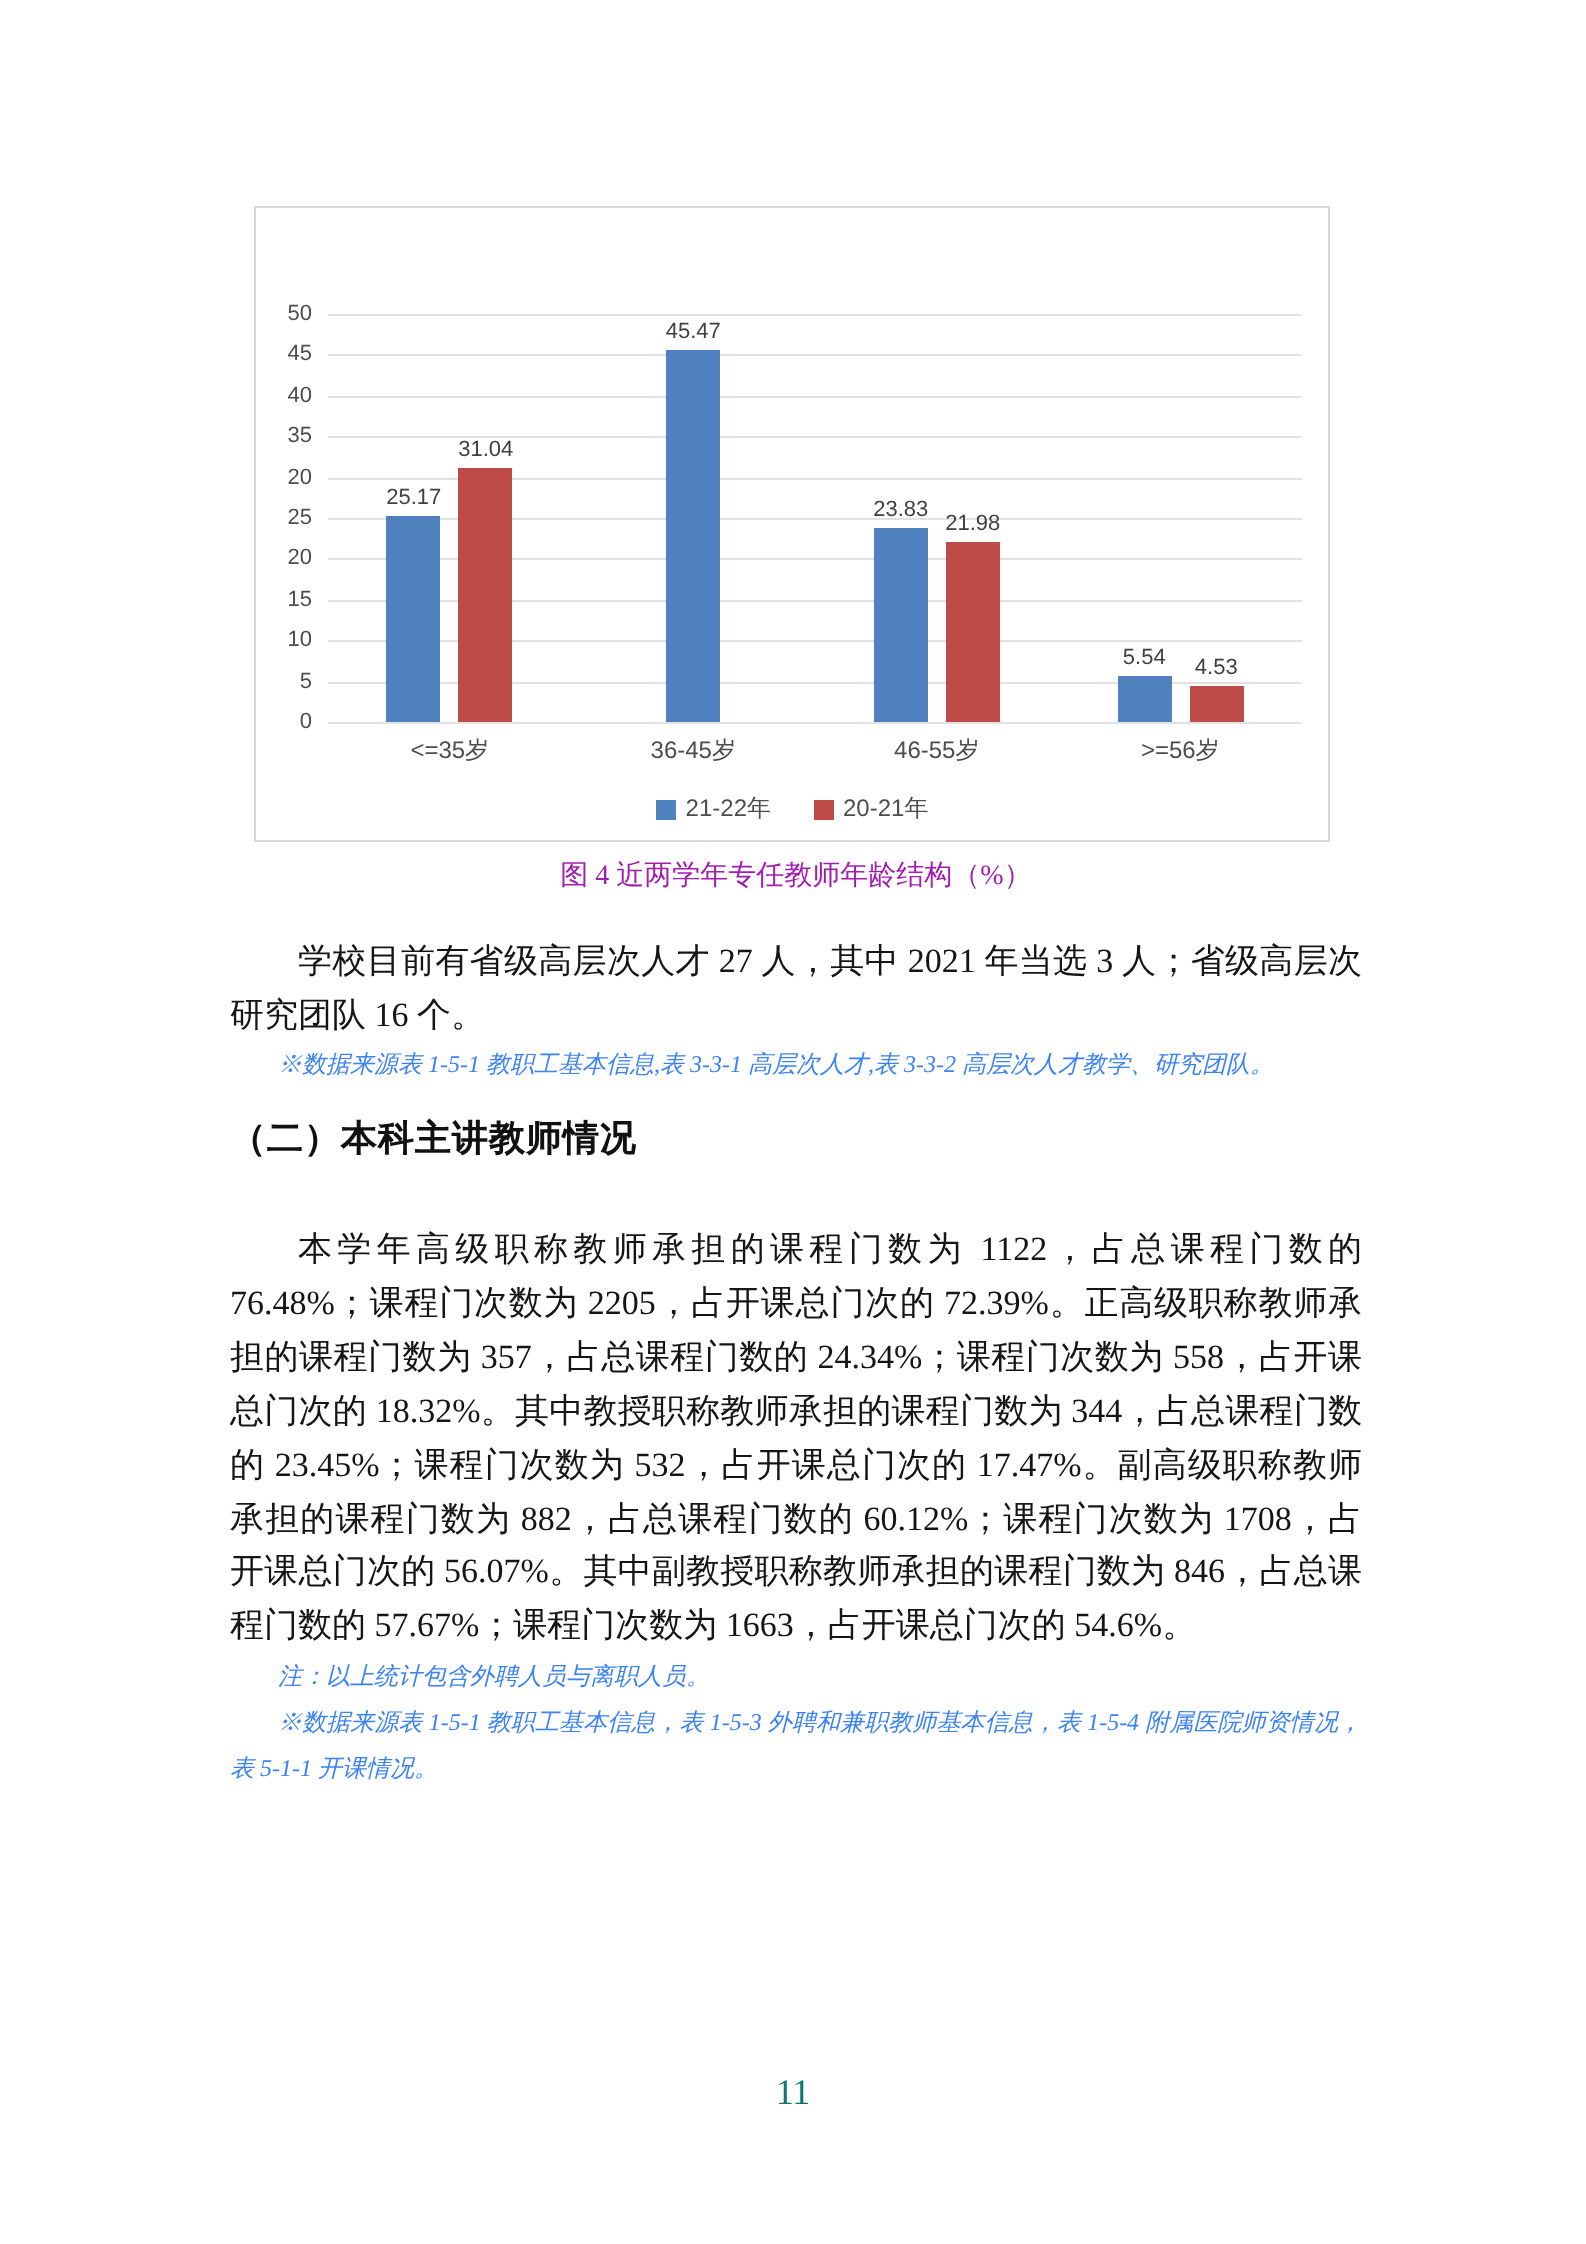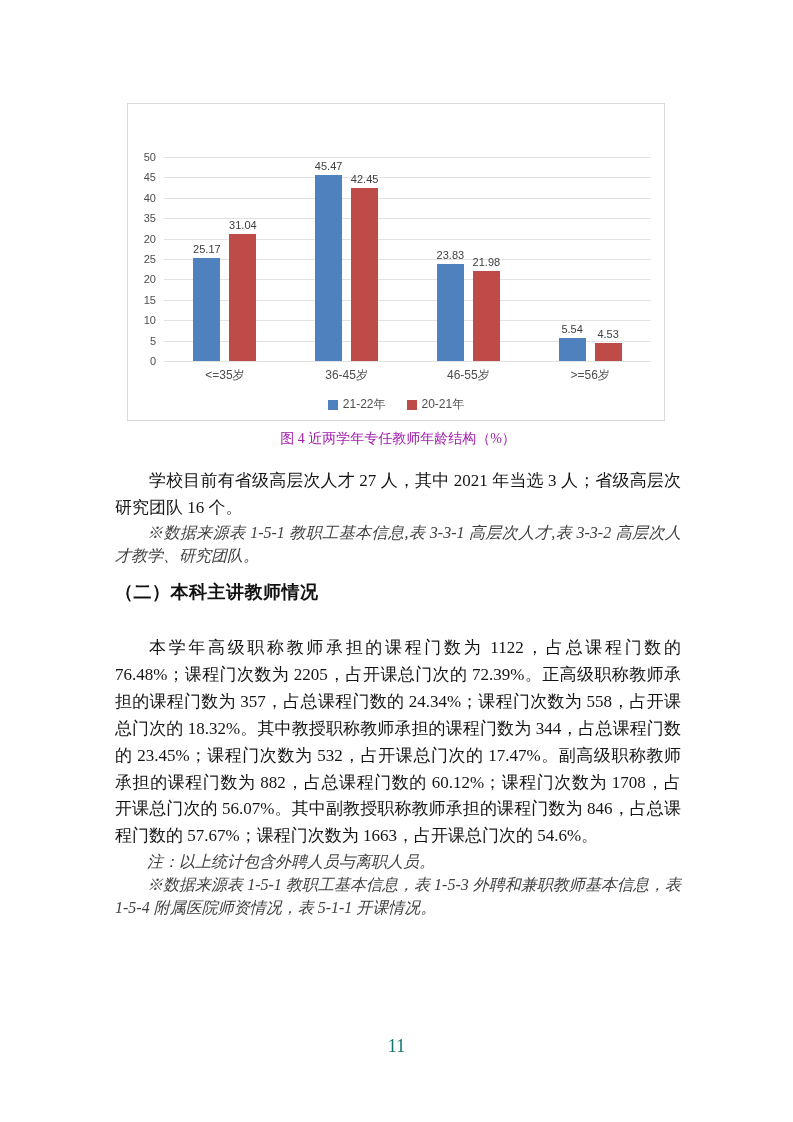--- a/index.html
+++ b/index.html
@@ -125,26 +125,26 @@
   }
   .body-para {
     font-size: 17px;
     line-height: 26.5px;
     text-align: justify;
     text-indent: 2em;
     color: #151515;
   }
   .para-2 { line-height: 26.9px; margin-top: 30px; }
   .note {
-    font-size: 16px;
+    font-size: 12px;
     line-height: 23px;
     text-align: justify;
     text-indent: 2em;
     font-style: italic;
-    color: #404040;
+    color: #3b82f6;
   }
   .section-heading {
     margin-top: 12px;
     font-family: "Liberation Sans", "DejaVu Sans", sans-serif;
     font-size: 18px;
     font-weight: 700;
     line-height: 26px;
     letter-spacing: 0.5px;
     color: #111111;
   }
@@ -199,24 +199,20 @@
             <div class="bar-wrap">
               <div class="bar-label">31.04</div>
               <div class="bar" style="height: 126.643px; background: rgb(191, 75, 72);"></div>
             </div>
           </div>
           <div class="bar-group">
             <div class="bar-wrap">
               <div class="bar-label">45.47</div>
               <div class="bar" style="height: 185.518px; background: rgb(78, 129, 189);"></div>
             </div>
-            <div class="bar-wrap">
-              <div class="bar-label">42.45</div>
-              <div class="bar" style="height: 173.196px; background: rgb(191, 75, 72);"></div>
-            </div>
           </div>
           <div class="bar-group">
             <div class="bar-wrap">
               <div class="bar-label">23.83</div>
               <div class="bar" style="height: 97.2264px; background: rgb(78, 129, 189);"></div>
             </div>
             <div class="bar-wrap">
               <div class="bar-label">21.98</div>
               <div class="bar" style="height: 89.6784px; background: rgb(191, 75, 72);"></div>
             </div>

